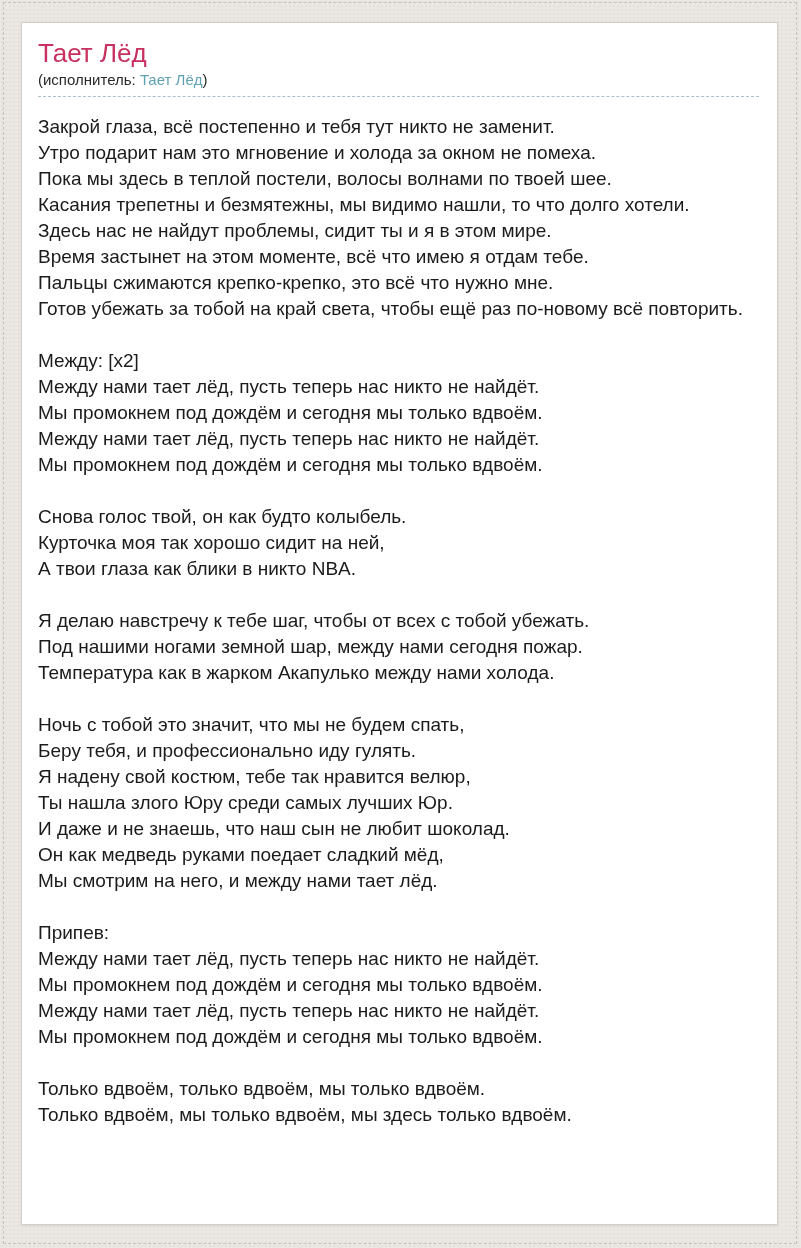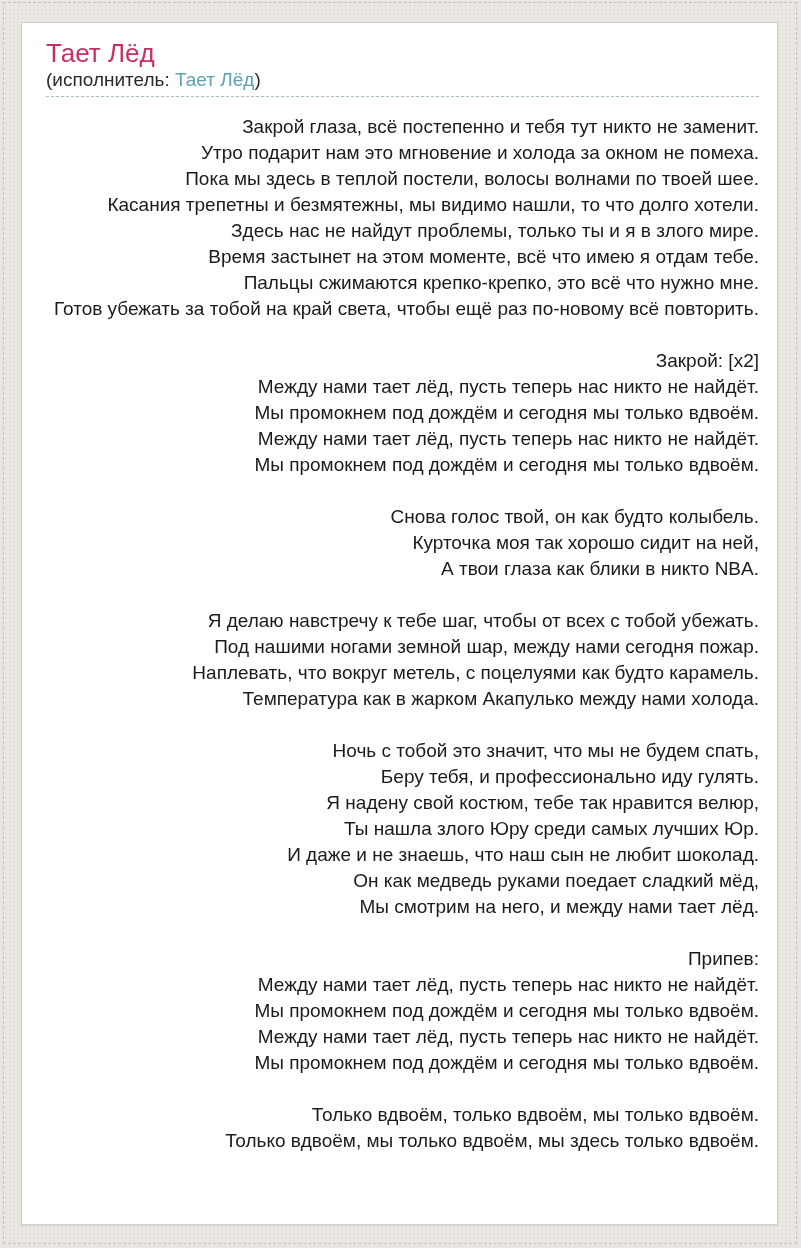--- a/index.html
+++ b/index.html
@@ -28,47 +28,46 @@
   .card {
     position: absolute;
     left: 21px;
     top: 22px;
     width: 757px;
     height: 1203px;
     box-sizing: border-box;
     background: #ffffff;
     border: 1px solid #d2cfca;
     box-shadow: 0 1px 3px rgba(0,0,0,0.07);
-    padding: 15px 18px 0 24px;
+    padding: 15px 18px 0 16px;
   }
   .song-title {
     margin: 0;
     font-size: 26px;
     line-height: 30px;
     font-weight: 400;
     color: #c7305f;
   }
   .artist-row {
-    font-size: 19px;
+    font-size: 15px;
     line-height: 23px;
     color: #2a2a2a;
     padding-bottom: 5px;
     border-bottom: 1px dashed #a9bfcd;
   }
   .artist-link {
     color: #5fa0b2;
     text-decoration: none;
     cursor: pointer;
   }
   .lyrics {
     margin-top: 17px;
     font-size: 19px;
     line-height: 26px;
     color: #1b1b1b;
-    text-align: right;
   }
   .stanza {
     margin: 0 0 26px 0;
   }
   .line {
     display: block;
     white-space: nowrap;
   }
 </style>
 </head>
@@ -84,44 +83,43 @@
     <span>(исполнитель: </span><a class="artist-link" href="#">Тает Лёд</a><span>)</span>
   </div>
 
   <div class="lyrics">
 
     <p class="stanza">
       <span class="line">Закрой глаза, всё постепенно и тебя тут никто не заменит.</span>
       <span class="line">Утро подарит нам это мгновение и холода за окном не помеха.</span>
       <span class="line">Пока мы здесь в теплой постели, волосы волнами по твоей шее.</span>
       <span class="line">Касания трепетны и безмятежны, мы видимо нашли, то что долго хотели.</span>
-      <span class="line">Здесь нас не найдут проблемы, только ты и я в злого мире.</span>
+      <span class="line">Здесь нас не найдут проблемы, сидит ты и я в этом мире.</span>
       <span class="line">Время застынет на этом моменте, всё что имею я отдам тебе.</span>
       <span class="line">Пальцы сжимаются крепко-крепко, это всё что нужно мне.</span>
       <span class="line">Готов убежать за тобой на край света, чтобы ещё раз по-новому всё повторить.</span>
     </p>
 
     <p class="stanza">
-      <span class="line">Закрой: [x2]</span>
+      <span class="line">Между: [x2]</span>
       <span class="line">Между нами тает лёд, пусть теперь нас никто не найдёт.</span>
       <span class="line">Мы промокнем под дождём и сегодня мы только вдвоём.</span>
       <span class="line">Между нами тает лёд, пусть теперь нас никто не найдёт.</span>
       <span class="line">Мы промокнем под дождём и сегодня мы только вдвоём.</span>
     </p>
 
     <p class="stanza">
       <span class="line">Снова голос твой, он как будто колыбель.</span>
       <span class="line">Курточка моя так хорошо сидит на ней,</span>
       <span class="line">А твои глаза как блики в никто NBA.</span>
     </p>
 
     <p class="stanza">
       <span class="line">Я делаю навстречу к тебе шаг, чтобы от всех с тобой убежать.</span>
       <span class="line">Под нашими ногами земной шар, между нами сегодня пожар.</span>
-      <span class="line">Наплевать, что вокруг метель, с поцелуями как будто карамель.</span>
       <span class="line">Температура как в жарком Акапулько между нами холода.</span>
     </p>
 
     <p class="stanza">
       <span class="line">Ночь с тобой это значит, что мы не будем спать,</span>
       <span class="line">Беру тебя, и профессионально иду гулять.</span>
       <span class="line">Я надену свой костюм, тебе так нравится велюр,</span>
       <span class="line">Ты нашла злого Юру среди самых лучших Юр.</span>
       <span class="line">И даже и не знаешь, что наш сын не любит шоколад.</span>
       <span class="line">Он как медведь руками поедает сладкий мёд,</span>

